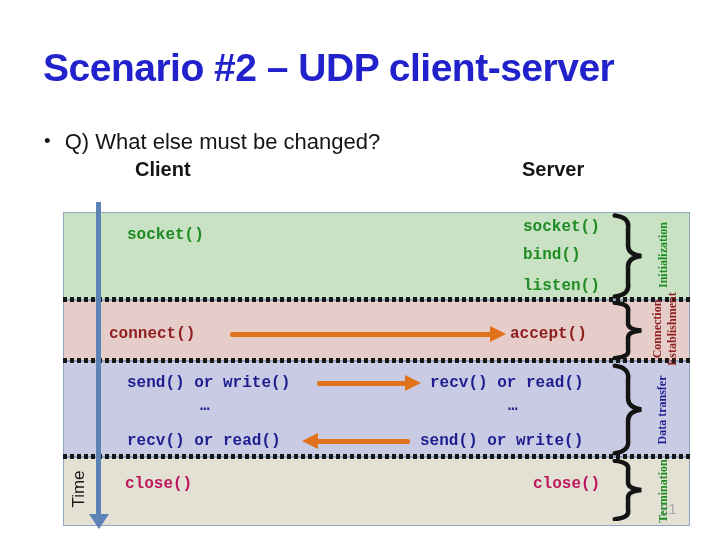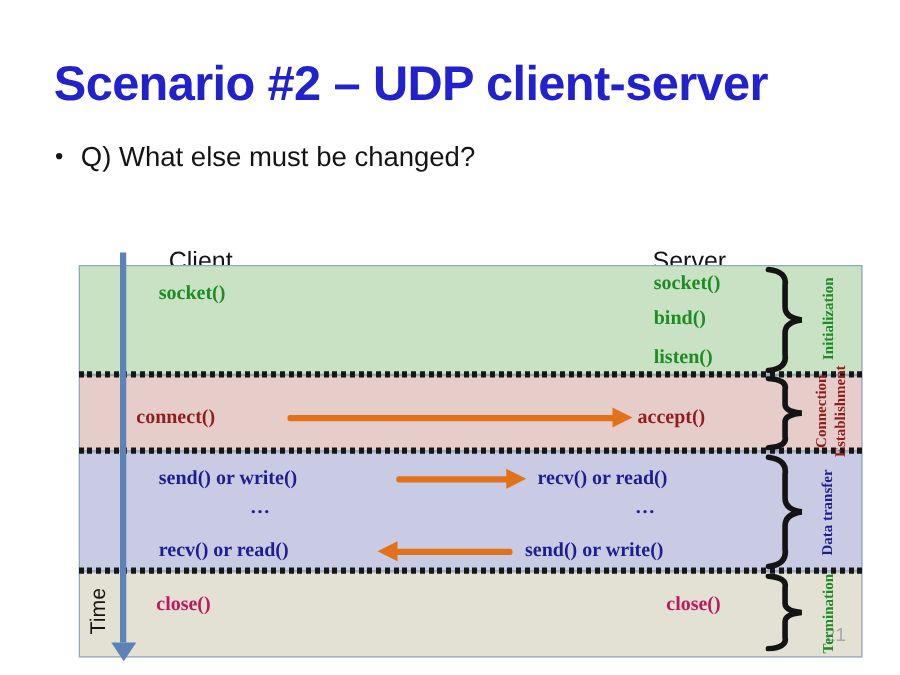--- a/index.html
+++ b/index.html
@@ -1,37 +1,37 @@
 <!DOCTYPE html>
 <html><head>
 <meta charset="utf-8">
 <style>
   html,body{margin:0;padding:0;}
   body{width:720px;height:540px;background:#ffffff;position:relative;overflow:hidden;
        font-family:"Liberation Sans",sans-serif;}
   .abs{position:absolute;}
   
   .title{left:43px;top:46px;font-size:39px;font-weight:bold;color:#2222cc;letter-spacing:-0.5px;}
-  .bullet-row{left:44px;top:113px;font-size:22px;color:#141414;}
+  .bullet-row{left:44px;top:129px;font-size:22px;color:#141414;}
   .bullet-glyph{margin-right:14px;font-size:19px;vertical-align:2px;}
   
-  .col-hdr{font-size:20px;font-weight:normal;color:#141414;top:158px;margin-top:40px;}
+  .col-hdr{font-size:20px;font-weight:bold;color:#141414;top:158px;}
   .hdr-client{left:135px;}
   .hdr-server{left:522px;}
   
   .band{left:63px;width:627px;border:1px solid #91a6c2;box-sizing:border-box;z-index:1;}
   .band-init{top:212px;height:88px;background:#c9e2c3;}
   .band-conn{top:300px;height:61px;background:#e6cdc9;}
   .band-data{top:361px;height:96px;background:#c9cbe5;}
   .band-term{top:457px;height:69px;background:#e3e1d3;}
   
   .dash{left:63px;width:627px;height:5px;z-index:2;
         background:repeating-linear-gradient(90deg,#161616 0px,#161616 4px,transparent 4px,transparent 7px);}
   
-  .code{font-family:Liberation Serif, serif;font-weight:bold;
+  .code{font-family:Liberation Mono, monospace;font-weight:bold;
         font-size:16px;line-height:16px;white-space:pre;z-index:4;}
   .c-green{color:#1f8b24;}
   .c-red{color:#8f1d1d;}
   .c-navy{color:#1d1d8f;}
   .c-gray{color:#be185d;}
   
   .msg-line{height:5px;background:#e2711c;border-radius:2px;z-index:4;}
   .msg-head-r{width:0;height:0;border-top:8px solid transparent;border-bottom:8px solid transparent;
               border-left:16px solid #e2711c;z-index:4;}
   .msg-head-l{width:0;height:0;border-top:8px solid transparent;border-bottom:8px solid transparent;

